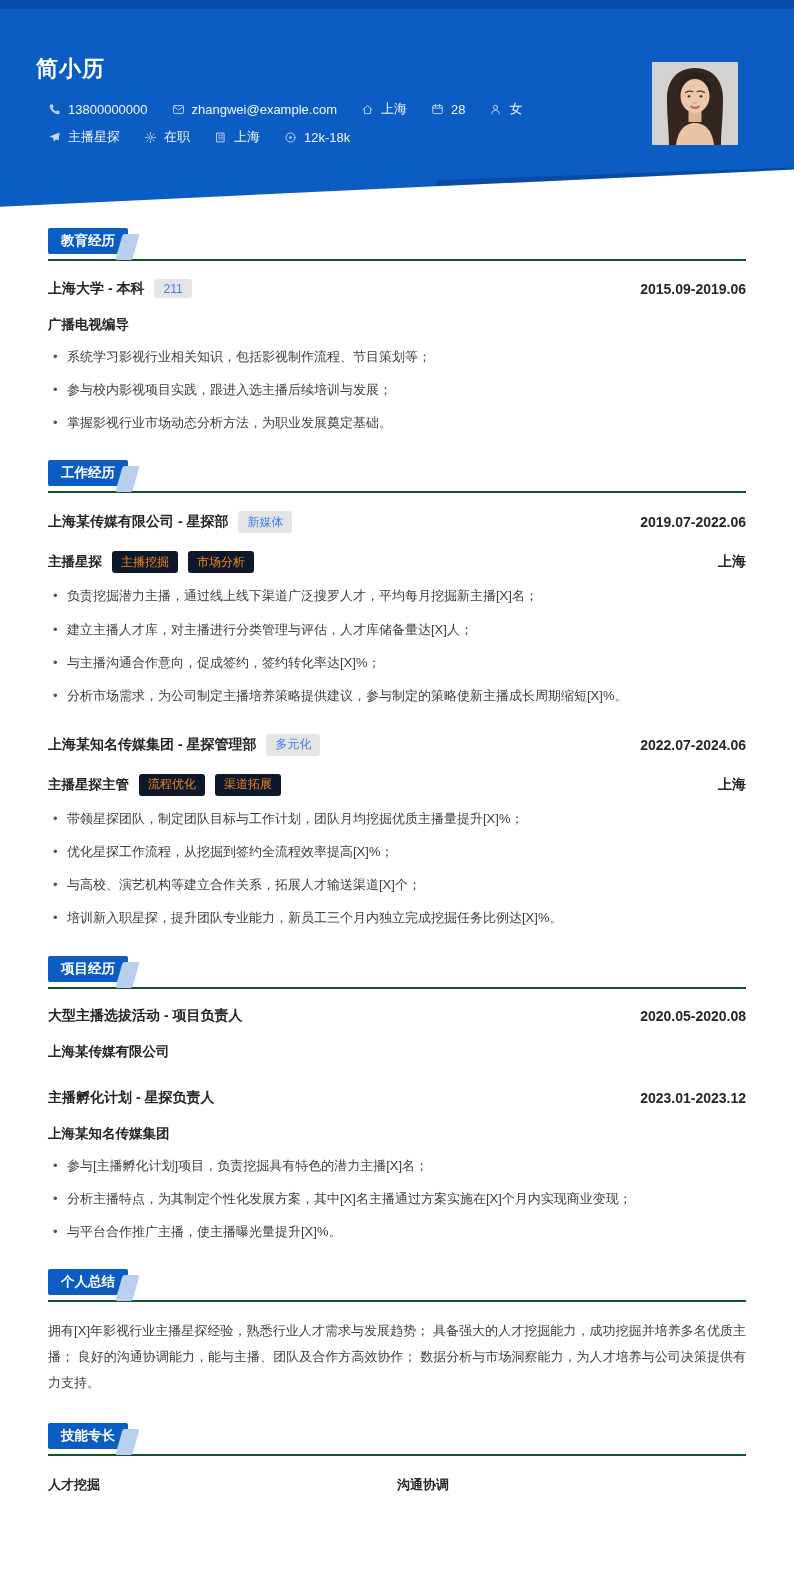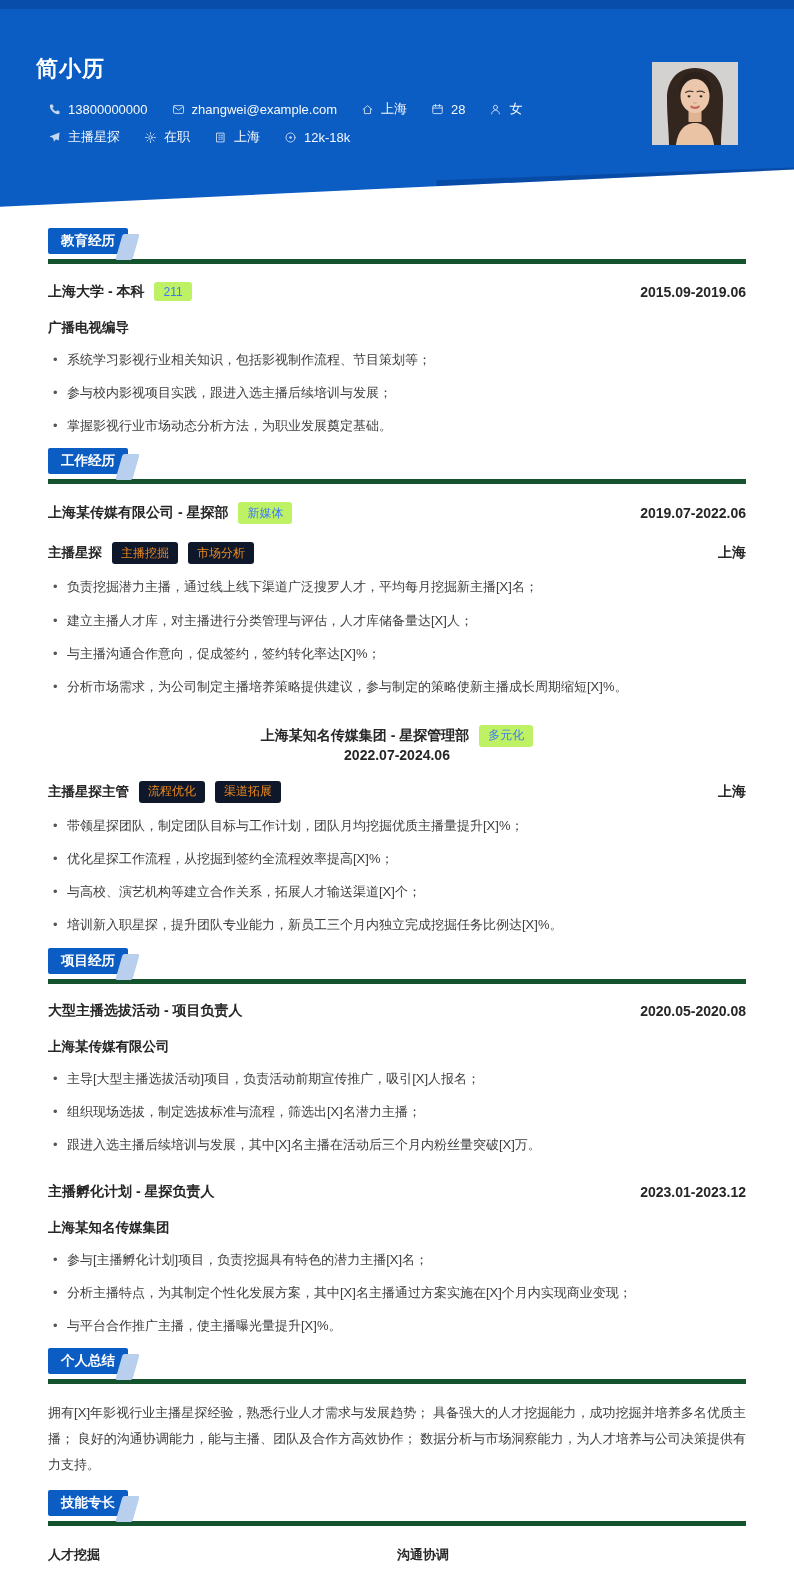--- a/index.html
+++ b/index.html
@@ -30,42 +30,42 @@
   .contact-row.r1{top:100px;}
   .contact-row.r2{top:128px;}
   .contact-item{display:inline-flex; align-items:center; gap:7px; white-space:nowrap;}
   .ci{display:inline-flex; opacity:.82;}
   .ci svg{width:13px; height:13px; stroke:rgba(255,255,255,.92); fill:none; stroke-width:1.2; stroke-linecap:round; stroke-linejoin:round;}
   .ci svg .fill{fill:rgba(255,255,255,.92); stroke:none;}
   .photo{position:absolute; left:652px; top:62px; width:86px; height:83px; overflow:hidden;}
   .photo svg{display:block; width:100%; height:100%;}
   
   .main{padding:0 48px 26px;}
-  .section{margin-top:12px;}
+  .section{margin-top:27px;}
   .section.first{margin-top:16px;}
-  .sec-header{border-bottom:5px solid #14532d; padding-bottom:5px;}
+  .sec-header{border-bottom:2px solid #14532d; padding-bottom:5px;}
   .sec-badge{
     position:relative; display:inline-block; z-index:0;
     background:var(--header-blue,#0b5cc3); color:#fff;
     font-weight:bold; font-size:13.5px;
     padding:4px 13px 4px 13px; border-radius:2px;
   }
   .sec-badge::after{
     content:""; position:absolute; top:6px; right:-8px;
     width:17px; height:100%; background:#b9cfee;
     transform:skewX(-16deg); z-index:-1; border-radius:2px;
   }
-  .entry-row{display:flex; justify-content:space-between; align-items:center; margin-top:18px;}
+  .entry-row{display:flex; justify-content:space-between; align-items:center; margin-top:18px;gap:9px;}
   .entry-left{display:flex; align-items:center; gap:10px;}
   .entry-title{font-size:14px; font-weight:bold; color:#262626;}
   .entry-date{font-size:14px; font-weight:bold; color:#262626;}
   .entry-loc{font-size:14px; font-weight:bold; color:#262626;}
   .entry-sub{font-size:13.5px; font-weight:bold; color:#262626;}
   .tag{font-size:12px; padding:2.5px 9px; border-radius:3px; font-weight:normal; white-space:nowrap;}
-  .tag.blue{background:#bef264; color:#3e7bf2;}
+  .tag.blue{background:#e5e5e5; color:#3e7bf2;}
   .tag.orange{background:#0f172a; color:#ee8a1e;}
   ul.bullets{list-style:none; margin-top:4px;}
   ul.bullets li{position:relative; padding-left:19px; margin-top:13px; line-height:1.55; color:#3d3d3d;}
   ul.bullets li::before{content:"•"; position:absolute; left:5px; top:0; color:#555;}
   .summary-text{margin-top:16px; line-height:2; color:#3d3d3d; text-align:justify;}
   
   .skills-grid{display:grid; grid-template-columns:1fr 1fr; row-gap:20px; margin-top:20px;}
   .skill{display:flex; align-items:center;}
   .skill-label{font-weight:bold; color:#262626; width:62px;}
 </style>
@@ -224,21 +224,21 @@
       </span>
       <span class="entry-loc">上海</span>
     </div>
     <ul class="bullets">
       <li>负责挖掘潜力主播，通过线上线下渠道广泛搜罗人才，平均每月挖掘新主播[X]名；</li>
       <li>建立主播人才库，对主播进行分类管理与评估，人才库储备量达[X]人；</li>
       <li>与主播沟通合作意向，促成签约，签约转化率达[X]%；</li>
       <li>分析市场需求，为公司制定主播培养策略提供建议，参与制定的策略使新主播成长周期缩短[X]%。</li>
     </ul>
 
-    <div class="entry-row" style="margin-top:28px;flex-direction:column;">
+    <div class="entry-row" style="margin-top:28px;">
       <span class="entry-left">
         <span class="entry-title">上海某知名传媒集团 - 星探管理部</span>
         <span class="tag blue">多元化</span>
       </span>
       <span class="entry-date">2022.07-2024.06</span>
     </div>
     <div class="entry-row">
       <span class="entry-left">
         <span class="entry-sub">主播星探主管</span>
         <span class="tag orange">流程优化</span>
@@ -259,25 +259,20 @@
       <span class="sec-badge">项目经历</span>
     </div>
 
     <div class="entry-row">
       <span class="entry-title">大型主播选拔活动 - 项目负责人</span>
       <span class="entry-date">2020.05-2020.08</span>
     </div>
     <div class="entry-row">
       <span class="entry-sub">上海某传媒有限公司</span>
     </div>
-    <ul class="bullets">
-      <li>主导[大型主播选拔活动]项目，负责活动前期宣传推广，吸引[X]人报名；</li>
-      <li>组织现场选拔，制定选拔标准与流程，筛选出[X]名潜力主播；</li>
-      <li>跟进入选主播后续培训与发展，其中[X]名主播在活动后三个月内粉丝量突破[X]万。</li>
-    </ul>
 
     <div class="entry-row" style="margin-top:28px;">
       <span class="entry-title">主播孵化计划 - 星探负责人</span>
       <span class="entry-date">2023.01-2023.12</span>
     </div>
     <div class="entry-row">
       <span class="entry-sub">上海某知名传媒集团</span>
     </div>
     <ul class="bullets">
       <li>参与[主播孵化计划]项目，负责挖掘具有特色的潜力主播[X]名；</li>

